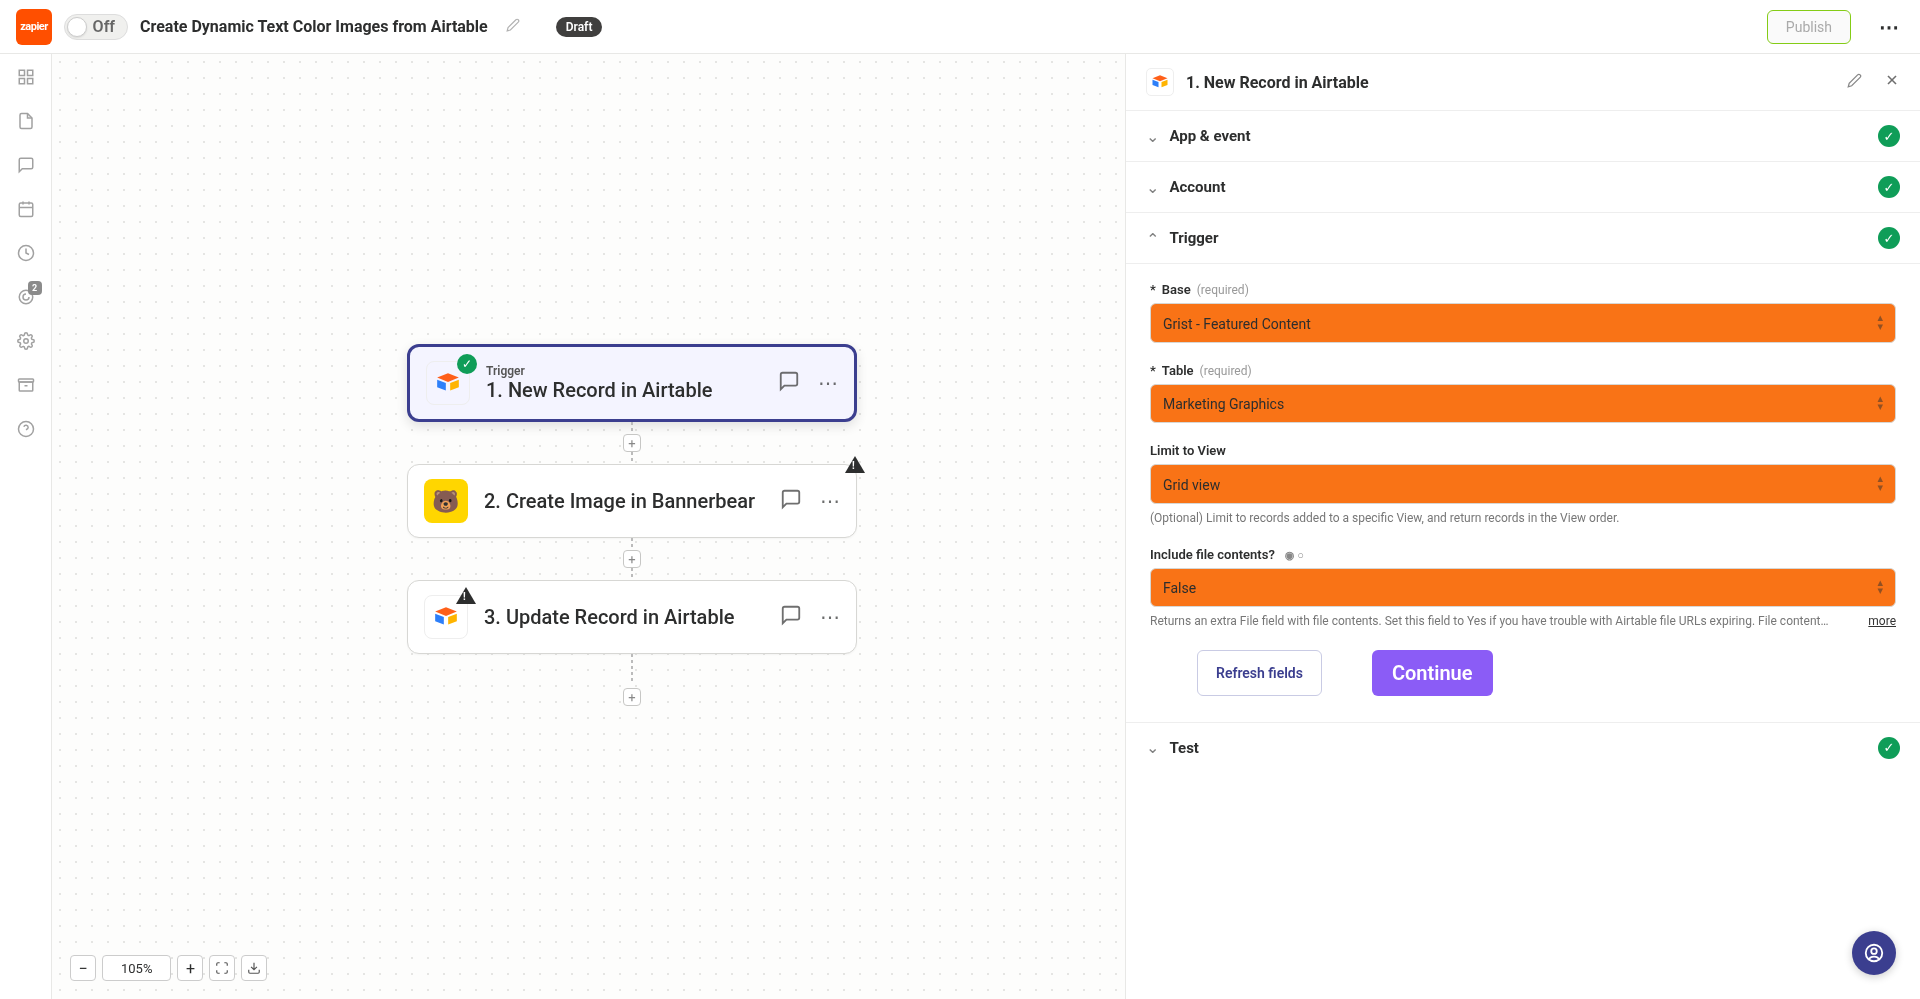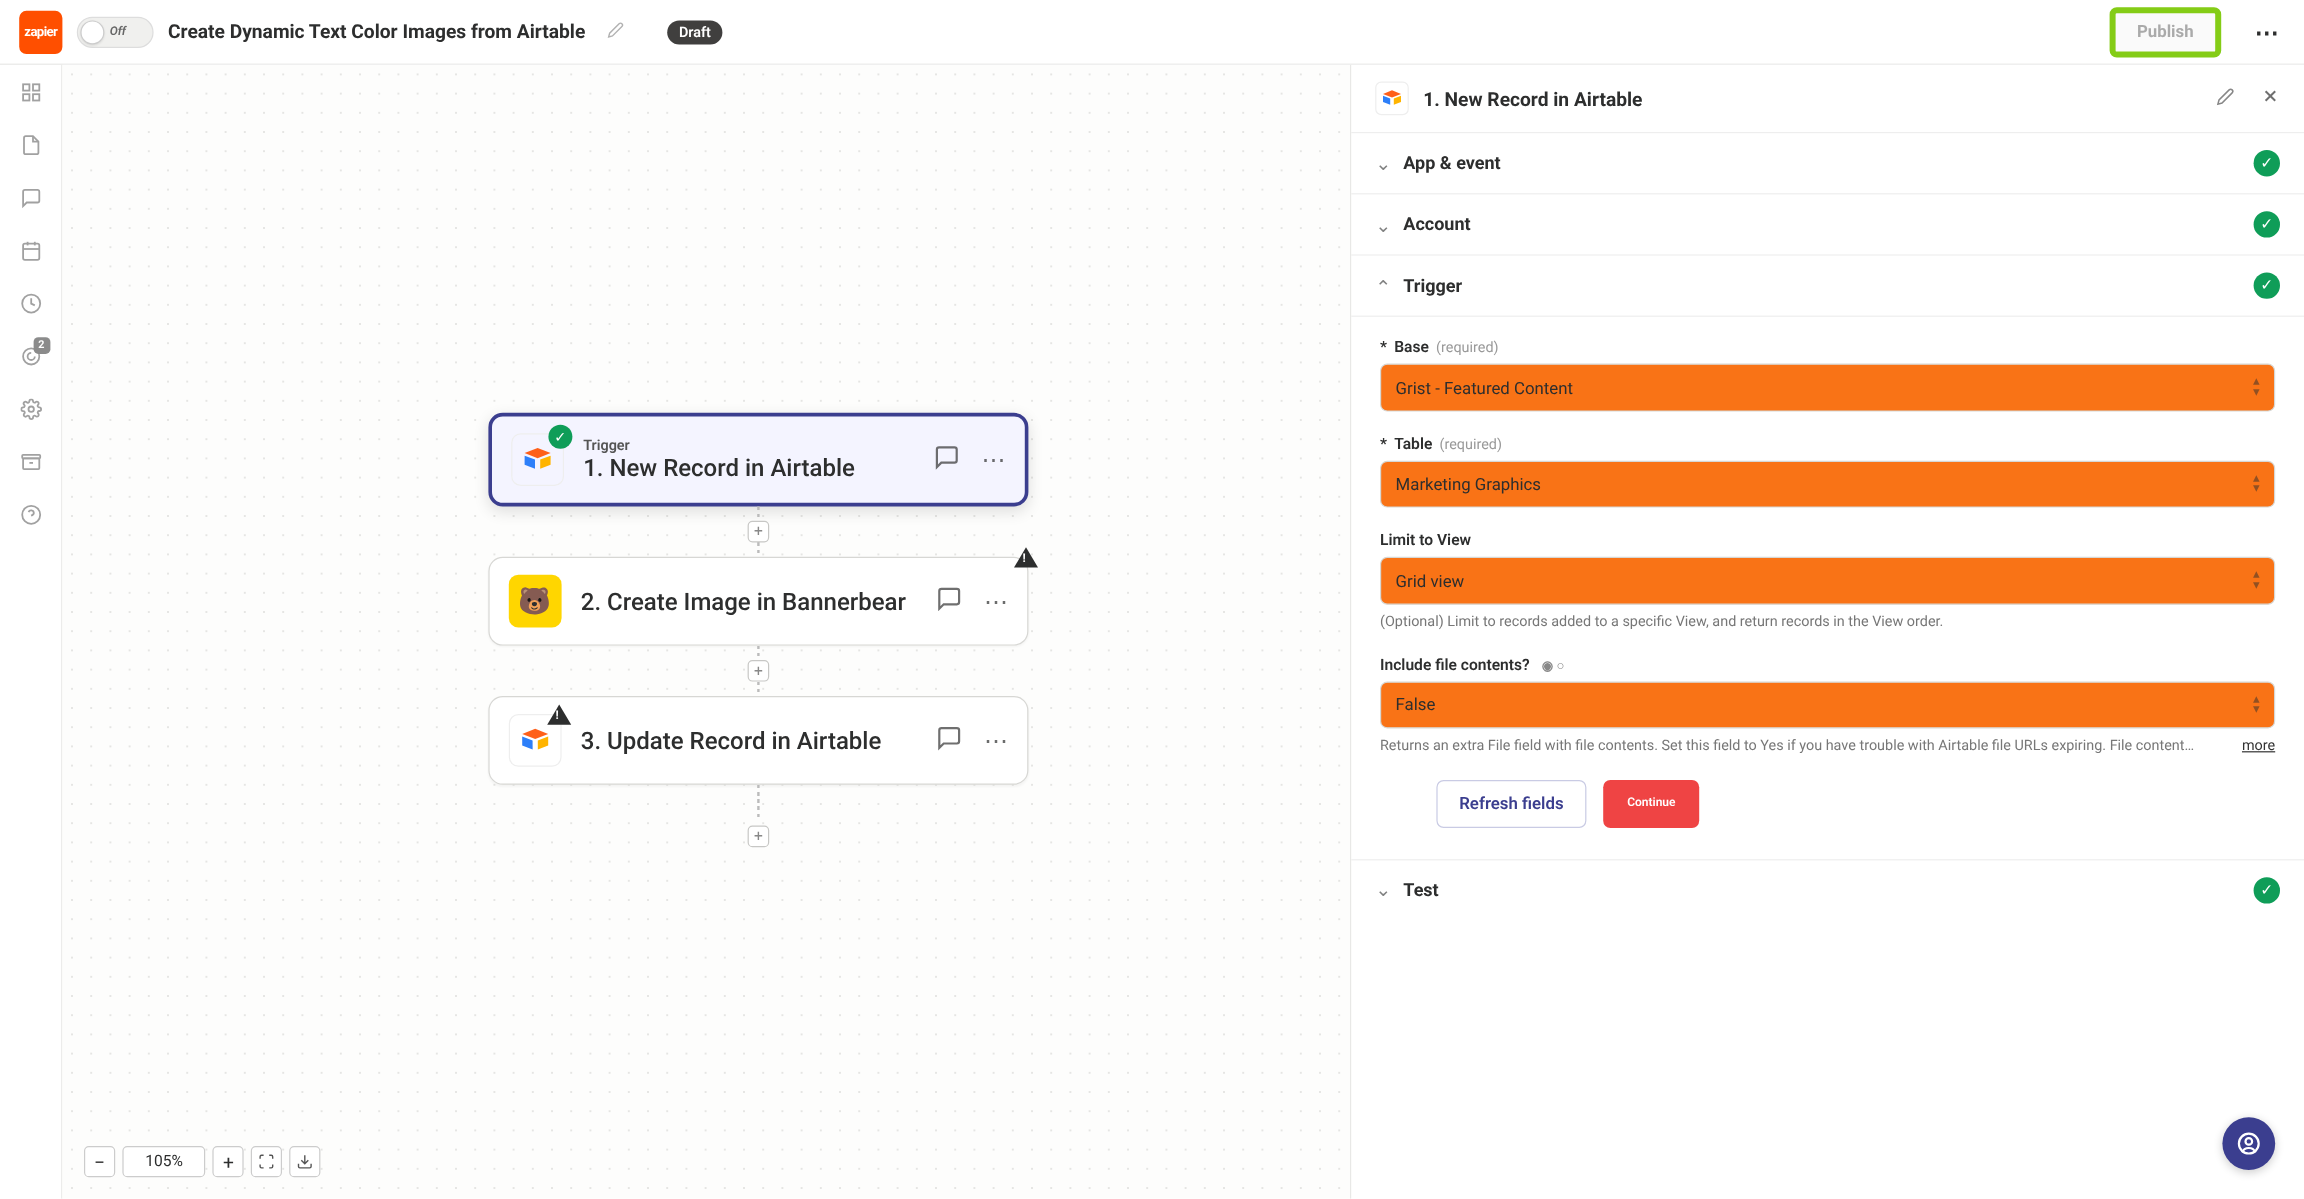--- a/index.html
+++ b/index.html
@@ -1,26 +1,26 @@
 <!DOCTYPE html>
 <html><head>
 <meta charset="utf-8">
 <style>
 * { margin:0; padding:0; box-sizing:border-box; font-family:-apple-system,BlinkMacSystemFont,"Segoe UI",Roboto,sans-serif; }
 body { width:1920px; height:999px; background:#fff; overflow:hidden; color:#2d2e2e; }
 .top-bar { height:54px; border-bottom:1px solid #e8e8e6; display:flex; align-items:center; padding:0 16px; gap:12px; }
 .logo { width:36px; height:36px; background:#ff4f00; border-radius:6px; display:flex; align-items:center; justify-content:center; color:#fff; font-size:11px; font-weight:700; letter-spacing:-0.5px; }
 .toggle { width:64px; height:26px; background:#f0f0ee; border:1px solid #ddd; border-radius:13px; display:flex; align-items:center; padding:2px; position:relative; cursor:pointer; }
 .toggle-knob { width:20px; height:20px; background:#fff; border:1px solid #ccc; border-radius:50%; box-shadow:0 1px 2px rgba(0,0,0,0.1); }
-.toggle-label { font-size:10px; font-weight:600; color:#666; position:absolute; right:22px;font-style:italic; }
+.toggle-label { font-size:16px; font-weight:600; color:#666; position:absolute; right:12px; }
 .title { font-size:16px; font-weight:700; }
 .pencil { margin-left:6px; opacity:0.5; cursor:pointer; }
 .badge-draft { background:#403f3e; color:#fff; font-size:12px; font-weight:600; padding:3px 10px; border-radius:11px; margin-left:24px; }
 .spacer { flex:1; }
-.publish-btn { border:5px solid #84cc16; background:#fafafa; color:#aaa; padding:8px 18px; border-radius:6px; font-size:14px; font-weight:700; cursor:not-allowed; }
+.publish-btn { border:1px solid #84cc16; background:#fafafa; color:#aaa; padding:8px 18px; border-radius:6px; font-size:14px; font-weight:400; cursor:not-allowed; }
 .more-btn { margin-left:12px; font-size:20px; font-weight:700; letter-spacing:1px; cursor:pointer; padding:4px; }
 .main { display:flex; height:calc(100% - 54px); }
 .left-rail { width:52px; border-right:1px solid #e8e8e6; display:flex; flex-direction:column; align-items:center; padding-top:12px; gap:22px; }
 .rail-icon { width:22px; height:22px; opacity:0.55; cursor:pointer; display:flex; align-items:center; justify-content:center; position:relative; }
 .rail-badge { position:absolute; top:-5px; right:-5px; background:#2d2e2e; color:#fff; font-size:9px; width:14px; height:14px; border-radius:4px; display:flex; align-items:center; justify-content:center; font-weight:700; }
 .canvas { flex:1; background:#fdfdfc; position:relative; background-image:radial-gradient(#e5e5e3 1px, transparent 1px); background-size:16px 16px; }
 .zoom-controls { position:absolute; bottom:18px; left:18px; display:flex; gap:6px; align-items:center; }
 .zc-btn { width:26px; height:26px; border:1px solid #ccc; background:#fff; border-radius:4px; display:flex; align-items:center; justify-content:center; cursor:pointer; font-size:16px; }
 .zc-val { border:1px solid #ccc; background:#fff; border-radius:4px; height:26px; padding:0 18px; display:flex; align-items:center; font-size:13px; }
 .flow { position:absolute; left:355px; top:290px; width:450px; }
@@ -52,21 +52,21 @@
 .field { margin-bottom:20px; }
 .field-label { font-size:13px; font-weight:600; margin-bottom:6px; display:flex; gap:6px; align-items:baseline; }
 .field-label .req { font-weight:400; color:#999; font-size:12px; }
 .field-label .radios { font-size:11px; color:#888; margin-left:4px; }
 .dropdown { border:1px solid #d7d7d4; border-radius:6px; padding:10px 12px; display:flex; align-items:flex-end; justify-content:space-between; cursor:pointer; font-size:14px; background:#f97316; }
 .dropdown .dd-caret { opacity:0.5; font-size:11px; line-height:0.8; display:flex; flex-direction:column; }
 .field-hint { font-size:12px; color:#777; margin-top:6px; line-height:1.4; }
 .field-hint .more { color:#333; text-decoration:underline; float:right; cursor:pointer; }
 .btn-row { display:flex; gap:14px; margin-top:6px;padding-left:47px; }
 .btn-outline { border:1px solid #c9cbe4; color:#3b3e8f; background:#fff; padding:11px 18px; font-size:14px; font-weight:600; border-radius:6px; cursor:pointer; }
-.btn-primary { border:none; color:#fff; background:#ef4444; padding:11px 20px; font-size:10px; font-weight:600; border-radius:6px; cursor:pointer; }
+.btn-primary { border:none; color:#fff; background:#8b5cf6; padding:11px 20px; font-size:20px; font-weight:600; border-radius:6px; cursor:pointer;margin-left:36px; }
 .fab { position:absolute; bottom:24px; right:24px; width:44px; height:44px; border-radius:50%; background:#3b3e8f; display:flex; align-items:center; justify-content:center; color:#fff; cursor:pointer; box-shadow:0 2px 8px rgba(0,0,0,0.2); }
 .airtable-svg { width:26px; height:26px; }
 .bb-icon { width:44px; height:44px; background:#ffd600; border-radius:8px; display:flex; align-items:center; justify-content:center; font-size:22px; }
 </style>
 </head>
 <body>
 
 <div class="top-bar">
   <div class="logo">zapier</div>
   <div class="toggle">

